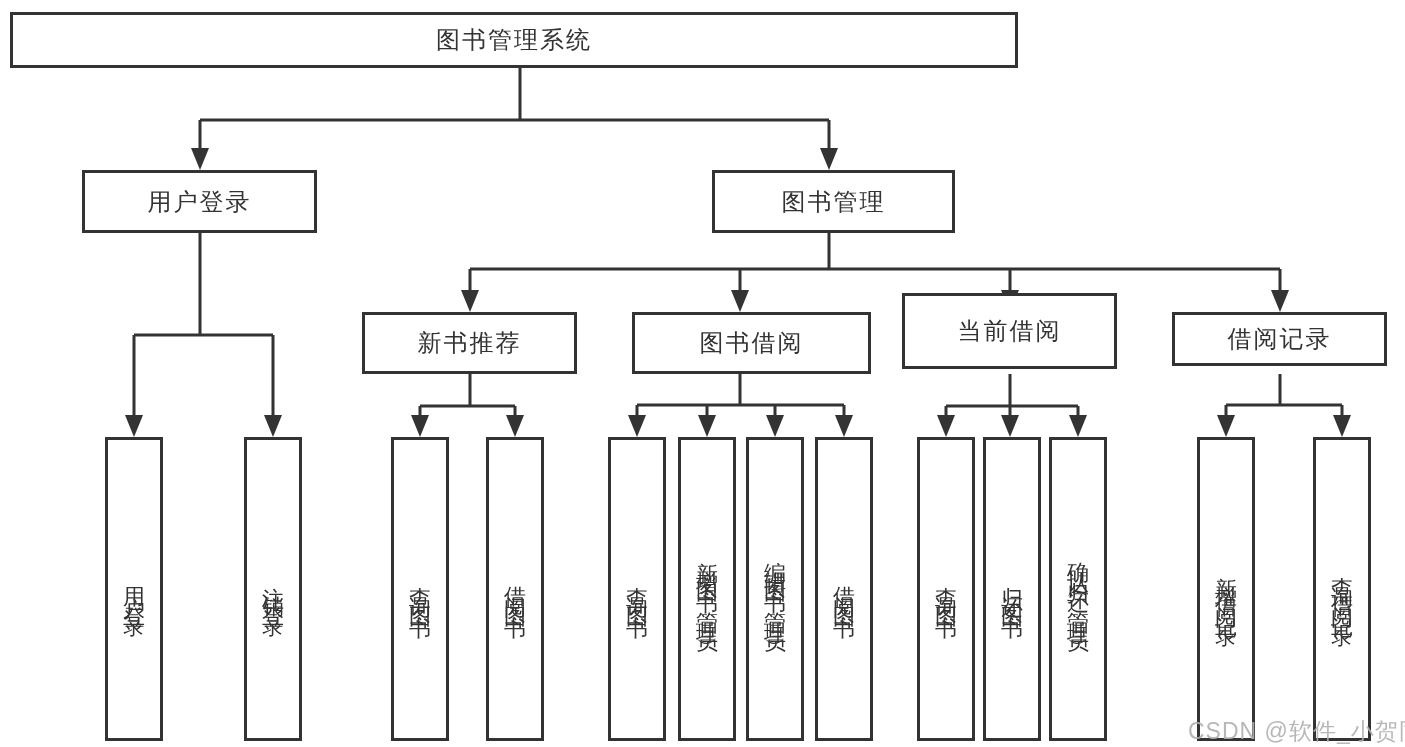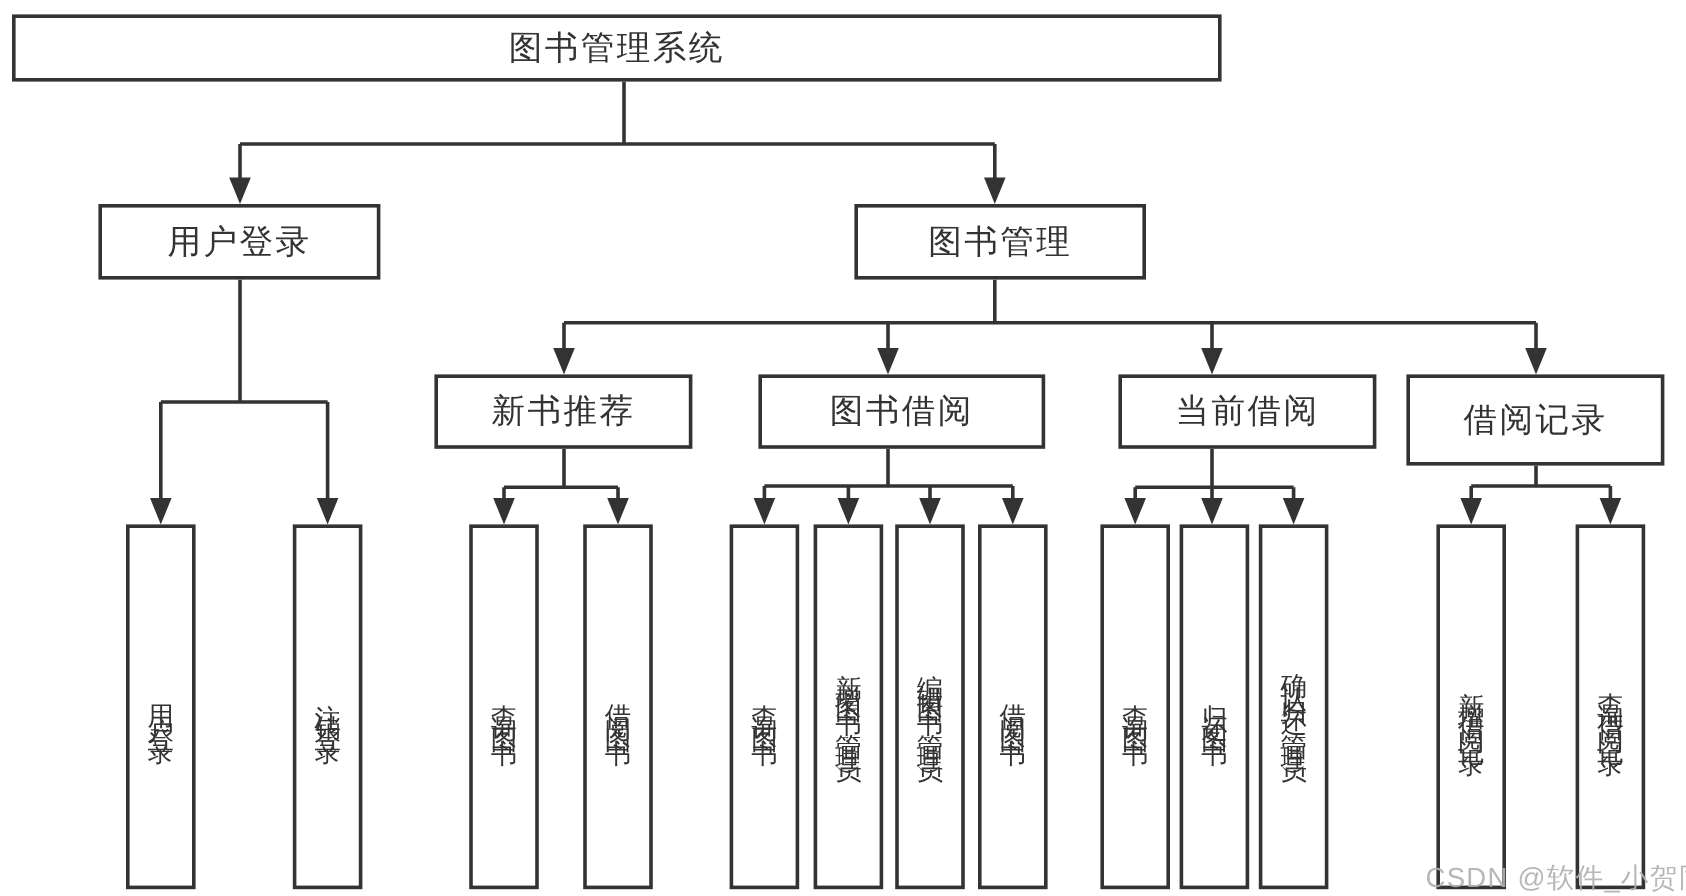--- a/index.html
+++ b/index.html
@@ -23,21 +23,21 @@
   }
   .hbox {
     position: absolute;
     box-sizing: border-box;
     border: 3px solid #333333;
     background: #ffffff;
     display: flex;
     align-items: center;
     justify-content: center;
     color: #333333;
-    font-size: 28px;
+    font-size: 24px;
     letter-spacing: 2px;
     white-space: nowrap;
   }
   .vbox {
     position: absolute;
     box-sizing: border-box;
     border: 3px solid #333333;
     background: #ffffff;
     top: 437px;
     width: 58px;
@@ -115,24 +115,24 @@
   <div class="hbox" style="left:712px; top:170px; width:243px; height:63px;">
     <span>图书管理</span>
   </div>
 
   <div class="hbox" style="left:362px; top:312px; width:215px; height:62px;justify-content:center;">
     <span>新书推荐</span>
   </div>
   <div class="hbox" style="left:632px; top:312px; width:239px; height:62px;">
     <span>图书借阅</span>
   </div>
-  <div class="hbox" style="left:902px; top:312px; width:215px; height:62px;margin-left:30px;">
+  <div class="hbox" style="left:902px; top:293px; width:215px; height:76px;">
     <span>当前借阅</span>
   </div>
-  <div class="hbox" style="left:1172px; top:312px; width:215px; height:76px;">
+  <div class="hbox" style="left:1172px; top:312px; width:215px; height:54px;">
     <span>借阅记录</span>
   </div>
 
   <div class="vbox" style="left:105px;">
     <span class="vtext">用户登录</span>
   </div>
   <div class="vbox" style="left:244px;">
     <span class="vtext">注销登录</span>
   </div>
 

